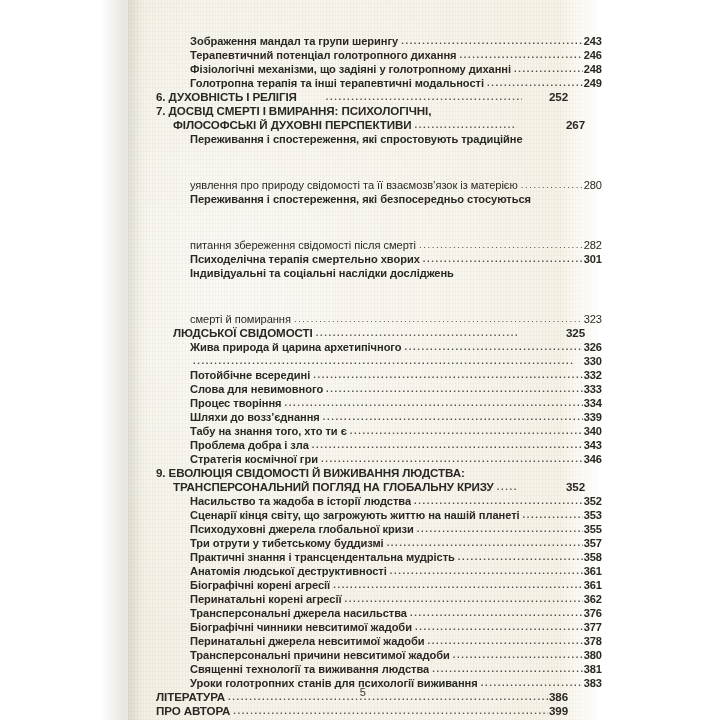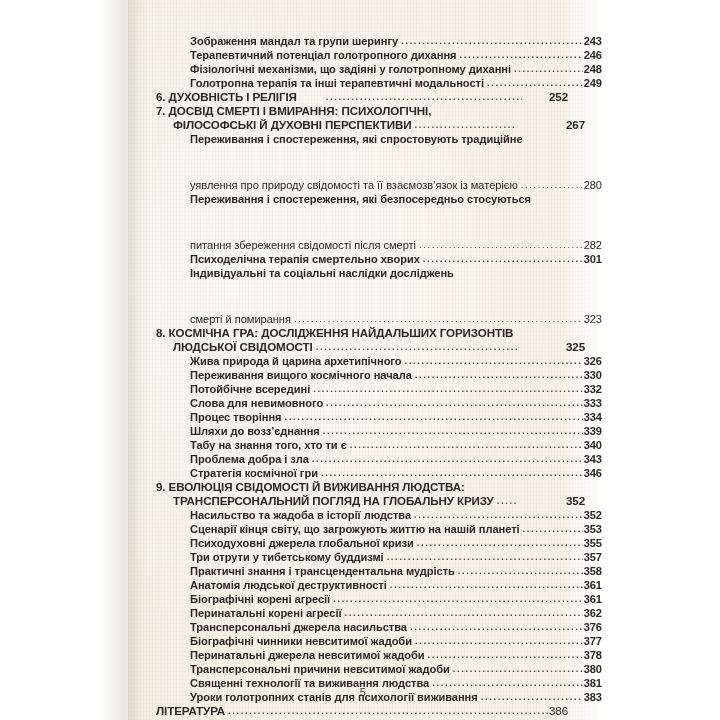--- a/index.html
+++ b/index.html
@@ -144,21 +144,21 @@
   .lvl-chapter-cont .page { font-size: 11.6px; font-weight: 700; margin-left: 48px; }
   .lvl-chapter-cont .leader { color: #56534c; }
 
   
   .lvl-back {
     font-size: 11.6px;
     font-weight: 700;
     letter-spacing: -0.1px;
     padding-left: 0;
   }
-  .lvl-back .page { font-size: 11.6px; font-weight: 400; }
+  .lvl-back .page { font-size: 11.6px; font-weight: 700; }
   .lvl-back .leader { color: #56534c; }
 
   .no-leader .leader { visibility: hidden; }
   .no-page .page { visibility: hidden; }
 
   
   #folio {
     position: absolute;
     left: 128px;
     top: 686px;
@@ -242,37 +242,31 @@
       <div class="row lvl-entry no-leader no-page">
         <span class="label">Індивідуальні та соціальні наслідки досліджень</span>
         <span class="leader">..........................................................................................</span>
         <span class="page"></span>
       </div>
       <div class="row lvl-cont">
         <span class="label">смерті й помирання</span>
         <span class="leader">..........................................................................................</span>
         <span class="page">323</span>
       </div>
-      <div class="row lvl-chapter no-leader no-page">
-        <span class="label">8. КОСМІЧНА ГРА: ДОСЛІДЖЕННЯ НАЙДАЛЬШИХ ГОРИЗОНТІВ</span>
-        <span class="leader">..........................................................................................</span>
-        <span class="page"></span>
-      </div>
       <div class="row lvl-chapter-cont">
         <span class="label">ЛЮДСЬКОЇ СВІДОМОСТІ</span>
         <span class="leader">..........................................................................................</span>
         <span class="page">325</span>
       </div>
       <div class="row lvl-entry">
         <span class="label">Жива природа й царина архетипічного</span>
         <span class="leader">..........................................................................................</span>
         <span class="page">326</span>
       </div>
       <div class="row lvl-entry">
-        <span class="label">Переживання вищого космічного начала</span>
         <span class="leader">..........................................................................................</span>
         <span class="page">330</span>
       </div>
       <div class="row lvl-entry">
         <span class="label">Потойбічне всередині</span>
         <span class="leader">..........................................................................................</span>
         <span class="page">332</span>
       </div>
       <div class="row lvl-entry">
         <span class="label">Слова для невимовного</span>

